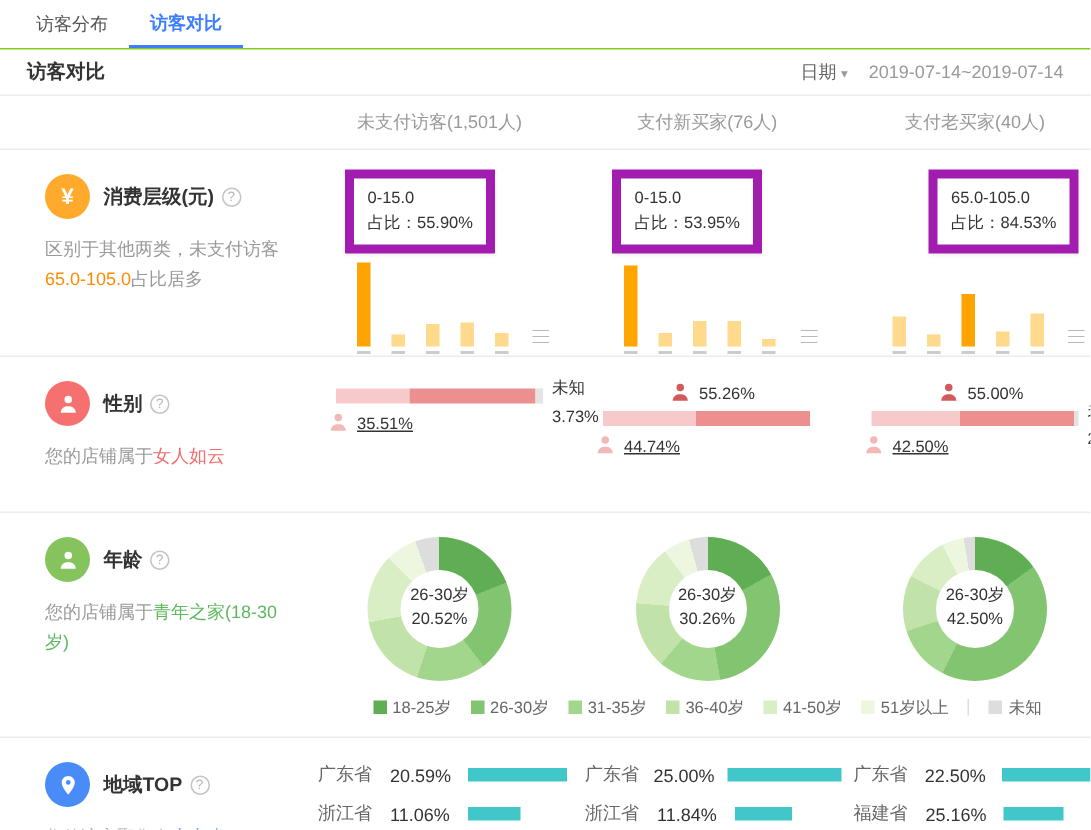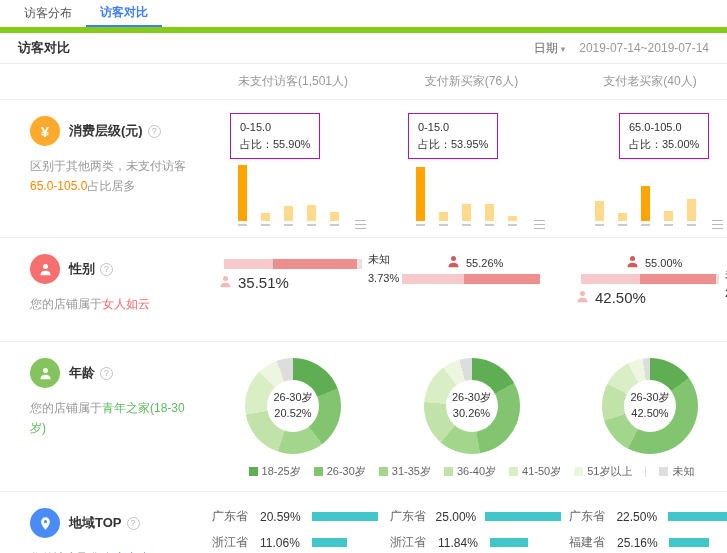--- a/index.html
+++ b/index.html
@@ -1,20 +1,20 @@
 <!DOCTYPE html>
 <html><head>
 <meta charset="utf-8">
 <style>
   * { margin:0; padding:0; box-sizing:border-box; }
   html,body { width:727px; height:553px; overflow:hidden; background:#fff;
     font-family:"Liberation Sans","DejaVu Sans",sans-serif; font-size:12px; color:#333; }
 
   
-  .tabbar { height:33px; display:flex; align-items:stretch; border-bottom:6px solid #84cc16; background:#fff; padding-left:10px; }
+  .tabbar { height:33px; display:flex; align-items:stretch; border-bottom:1px solid #84cc16; background:#fff; padding-left:10px; }
   .tab { display:flex; align-items:center; padding:0 14px; color:#555; cursor:pointer; font-size:12px; }
   .tab.active { color:#3d7eff; border-bottom:2px solid #3d7eff; font-weight:bold; }
 
   
   .panel-head { height:31px; display:flex; align-items:center; justify-content:space-between; padding:0 18px; border-bottom:1px solid #ececec; }
   .panel-title { font-weight:bold; font-size:13px; color:#333; }
   .date-ctrl { display:flex; align-items:center; gap:14px; }
   .date-label { color:#666; cursor:pointer; }
   .caret { color:#999; font-size:9px; margin-left:3px; }
   .date-range { color:#999; }
@@ -35,40 +35,40 @@
   .q { display:inline-block; width:13px; height:13px; border:1px solid #c3c3c3; border-radius:50%; color:#b5b5b5; font-size:9px; line-height:11px; text-align:center; margin-left:5px; font-weight:normal; cursor:pointer; }
   .metric-desc { margin-top:10px; color:#999; line-height:1.7; font-size:12px; }
   .hl-orange { color:#ff8a00; }
   .hl-red { color:#f56a6a; }
   .hl-green { color:#5eb95e; }
   .hl-blue { color:#3d7eff; }
 
   
   .row-consumption { height:138px; }
   .cell { position:relative; }
-  .tooltip { border:1px solid #a21caf; background:#fff; box-shadow:0 1px 3px rgba(0,0,0,.08); padding:5px 9px; font-size:11px; line-height:1.55; width:fit-content; margin-top:13px; color:#333; }
+  .tooltip { border:6px solid #a21caf; background:#fff; box-shadow:0 1px 3px rgba(0,0,0,.08); padding:5px 9px; font-size:11px; line-height:1.55; width:fit-content; margin-top:13px; color:#333; }
   .tt-0,.tt-1 { margin-left:26px; }
   .tt-2 { margin-left:58px; }
   .bars { display:flex; align-items:flex-end; gap:14px; height:58px; margin:4px 0 0 34px; width:fit-content; }
   .cbar { width:9px; background:#ffda8c; }
   .cbar.hl { background:#ffa400; }
   .axis-dashes { display:flex; gap:14px; margin:3px 0 0 34px; }
   .axis-dashes span { width:9px; height:2px; background:#ccc; }
   .tbl-icon { position:absolute; right:16px; bottom:8px; width:11px; height:9px; cursor:pointer;
     background:repeating-linear-gradient(#b9b9b9 0 1px, transparent 1px 4px); }
 
   
   .row-gender { height:104px; }
   .g-wrap { padding-top:16px; padding-left:6px; }
   .g-top { display:flex; align-items:flex-end; gap:5px; margin-left:58px; font-size:11px; color:#333; }
   .g-bar { display:flex; width:138px; height:10px; margin:5px 0 5px 14px; }
   .g-bar div { height:100%; }
   .g-bar-row { position:relative; width:fit-content; }
   .g-unknown { position:absolute; left:158px; top:-9px; font-size:11px; color:#333; line-height:1.7; white-space:nowrap; }
-  .g-bottom { display:flex; align-items:flex-start; gap:5px; margin-left:8px; font-size:15px; color:#333; }
+  .g-bottom { display:flex; align-items:flex-end; gap:5px; margin-left:8px; font-size:11px; color:#333;text-decoration:underline; }
   .person { width:15px; height:15px; display:inline-block; }
   .person-dark { fill:#d25a5a; }
   .person-light { fill:#f3b8b8; }
 
   
   .row-age { min-height:146px; }
   .donut { width:96px; height:96px; border-radius:50%; position:relative; margin:16px auto 0; }
   .hole { position:absolute; inset:22px; background:#fff; border-radius:50%; display:flex; flex-direction:column; align-items:center; justify-content:center; font-size:11px; color:#333; line-height:1.45; }
   .legend { grid-column:2 / 5; display:flex; justify-content:center; align-items:center; gap:13px; padding:10px 0 12px; font-size:11px; color:#666; }
   .legend-item { display:flex; align-items:center; gap:4px; cursor:pointer; }
@@ -157,21 +157,21 @@
         <span></span>
         <span></span>
         <span></span>
         <span></span>
       </div>
     <span class="tbl-icon"></span>
   </div>
   <div class="cell">
     <div class="tooltip tt-2">
       <div>65.0-105.0</div>
-      <div>占比：35.00%</div>
+      <div>占比：84.53%</div>
     </div>
     <div class="bars">
         <div class="cbar" style="height: 20px;"></div>
         <div class="cbar" style="height: 8px;"></div>
         <div class="cbar hl" style="height: 35px;"></div>
         <div class="cbar" style="height: 10px;"></div>
         <div class="cbar" style="height: 22px;"></div>
       </div>
     <div class="axis-dashes">
         <span></span>
@@ -236,20 +236,29 @@
         </svg>
         <span>55.26%</span>
       </div>
     <div class="g-bar-row">
       <div class="g-bar">
           <div style="background: rgb(246, 202, 202); width: 44.74%;"></div>
           <div style="background: rgb(238, 143, 143); width: 55.26%;"></div>
         </div>
 
     </div>
+    <div class="g-bottom">
+        <svg class="person" viewBox="0 0 24 24">
+          <g class="person-light">
+            <circle cx="12" cy="7" r="4"></circle>
+            <path d="M4 21c0-5 4-7 8-7s8 2 8 7z"></path>
+          </g>
+        </svg>
+        <span>44.74%</span>
+      </div>
   </div>
 
   <div class="cell g-wrap">
     <div class="g-top">
         <svg class="person" viewBox="0 0 24 24">
           <g class="person-dark">
             <circle cx="12" cy="7" r="4"></circle>
             <path d="M4 21c0-5 4-7 8-7s8 2 8 7z"></path>
           </g>
         </svg>

